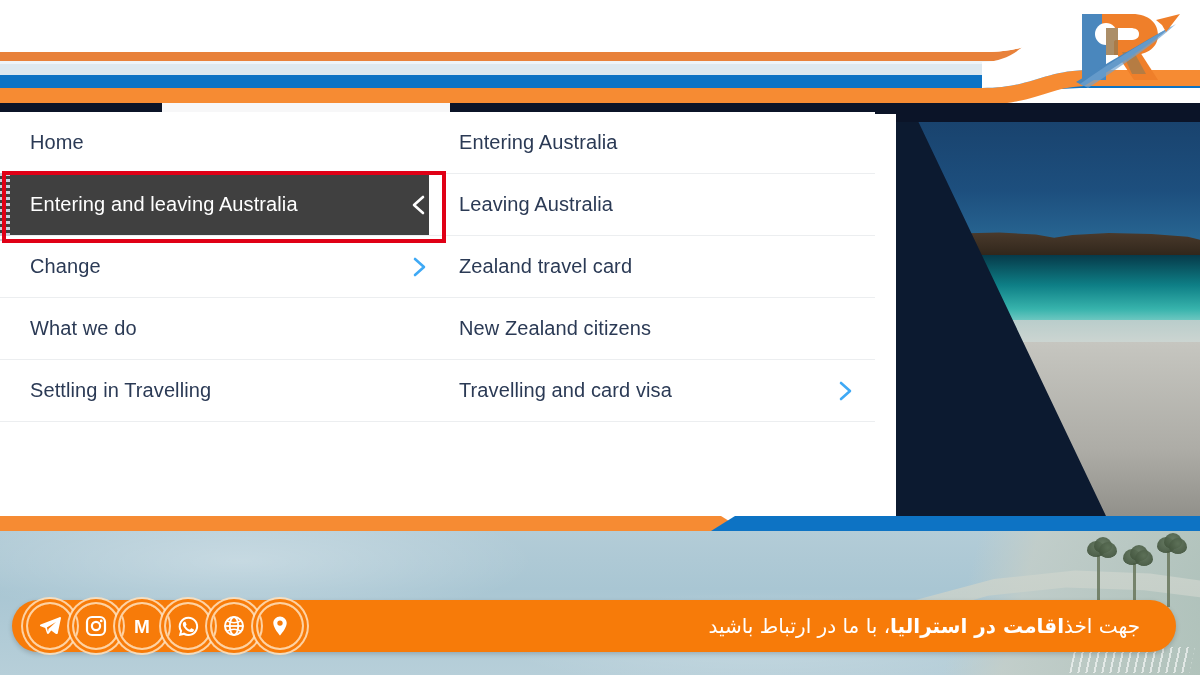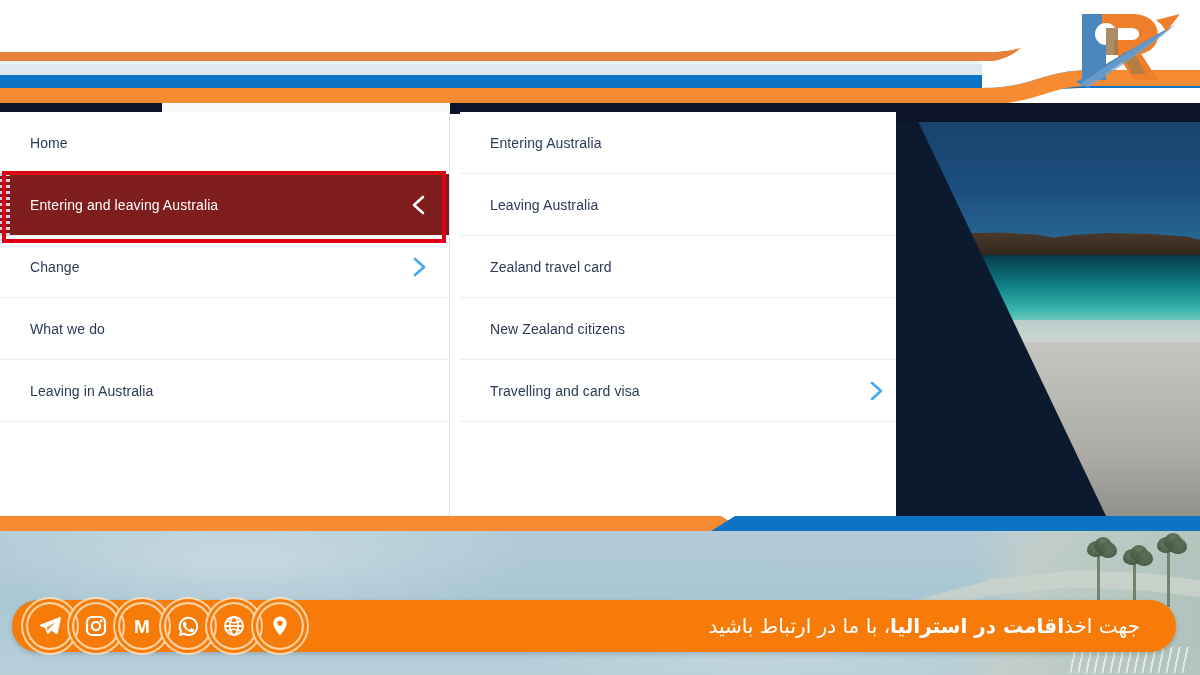--- a/index.html
+++ b/index.html
@@ -18,31 +18,31 @@
   .logo{position:absolute;right:18px;top:2px;width:120px;height:92px;}
 
   
   .navy-strip{position:absolute;top:103px;left:0;width:1200px;height:11px;background:#0b1428;}
   .navy-gap1{position:absolute;top:103px;left:162px;width:288px;height:11px;background:#f7f7f8;}
 
   
   .menu-wrap{position:absolute;left:0;top:112px;width:1200px;height:404px;}
   .col{position:absolute;top:0;background:#ffffff;height:404px;overflow:hidden;}
   .col-left{left:0;width:449px;border-right:1px solid #e3e5e8;}
-  .col-right{left:460px;width:446px;}
+  .col-right{left:429px;width:446px;}
 
   .mrow{
     position:relative;height:62px;display:flex;align-items:center;
     border-bottom:1px solid #eceef0;box-sizing:border-box;
     padding:0 22px 0 30px;background:#ffffff;cursor:pointer;
   }
   .mrow:first-child{border-top:0;}
-  .mrow .lbl{font-size:14px;color:#2b3a55;letter-spacing:.1px;white-space:nowrap;}
+  .mrow .lbl{font-size:20px;color:#2b3a55;letter-spacing:.1px;white-space:nowrap;}
   .mrow .chev{margin-left:auto;display:flex;align-items:center;}
-  .mrow.active{background:#7f1d1d;}
+  .mrow.active{background:#404040;}
   .mrow.active .lbl{color:#ffffff;}
 
   .chev svg{display:block;}
 
   
   .sel-box{
     position:absolute;left:2px;top:59px;width:444px;height:72px;
     border:4px solid #e00016;box-sizing:border-box;z-index:9;pointer-events:none;
   }
   .focus-dots{
@@ -184,21 +184,21 @@
         </span>
       </div>
 
 
 
       <div class="mrow">
         <span class="lbl">What we do</span>
       </div>
 
       <div class="mrow">
-        <span class="lbl">Leaving in Australia</span>
+        <span class="lbl">Settling in Travelling</span>
       </div>
     </div>
 
     <div class="col col-right">
 
       <div class="mrow">
         <span class="lbl">Entering Australia</span>
       </div>
       <div class="mrow">
         <span class="lbl">Leaving Australia</span>

